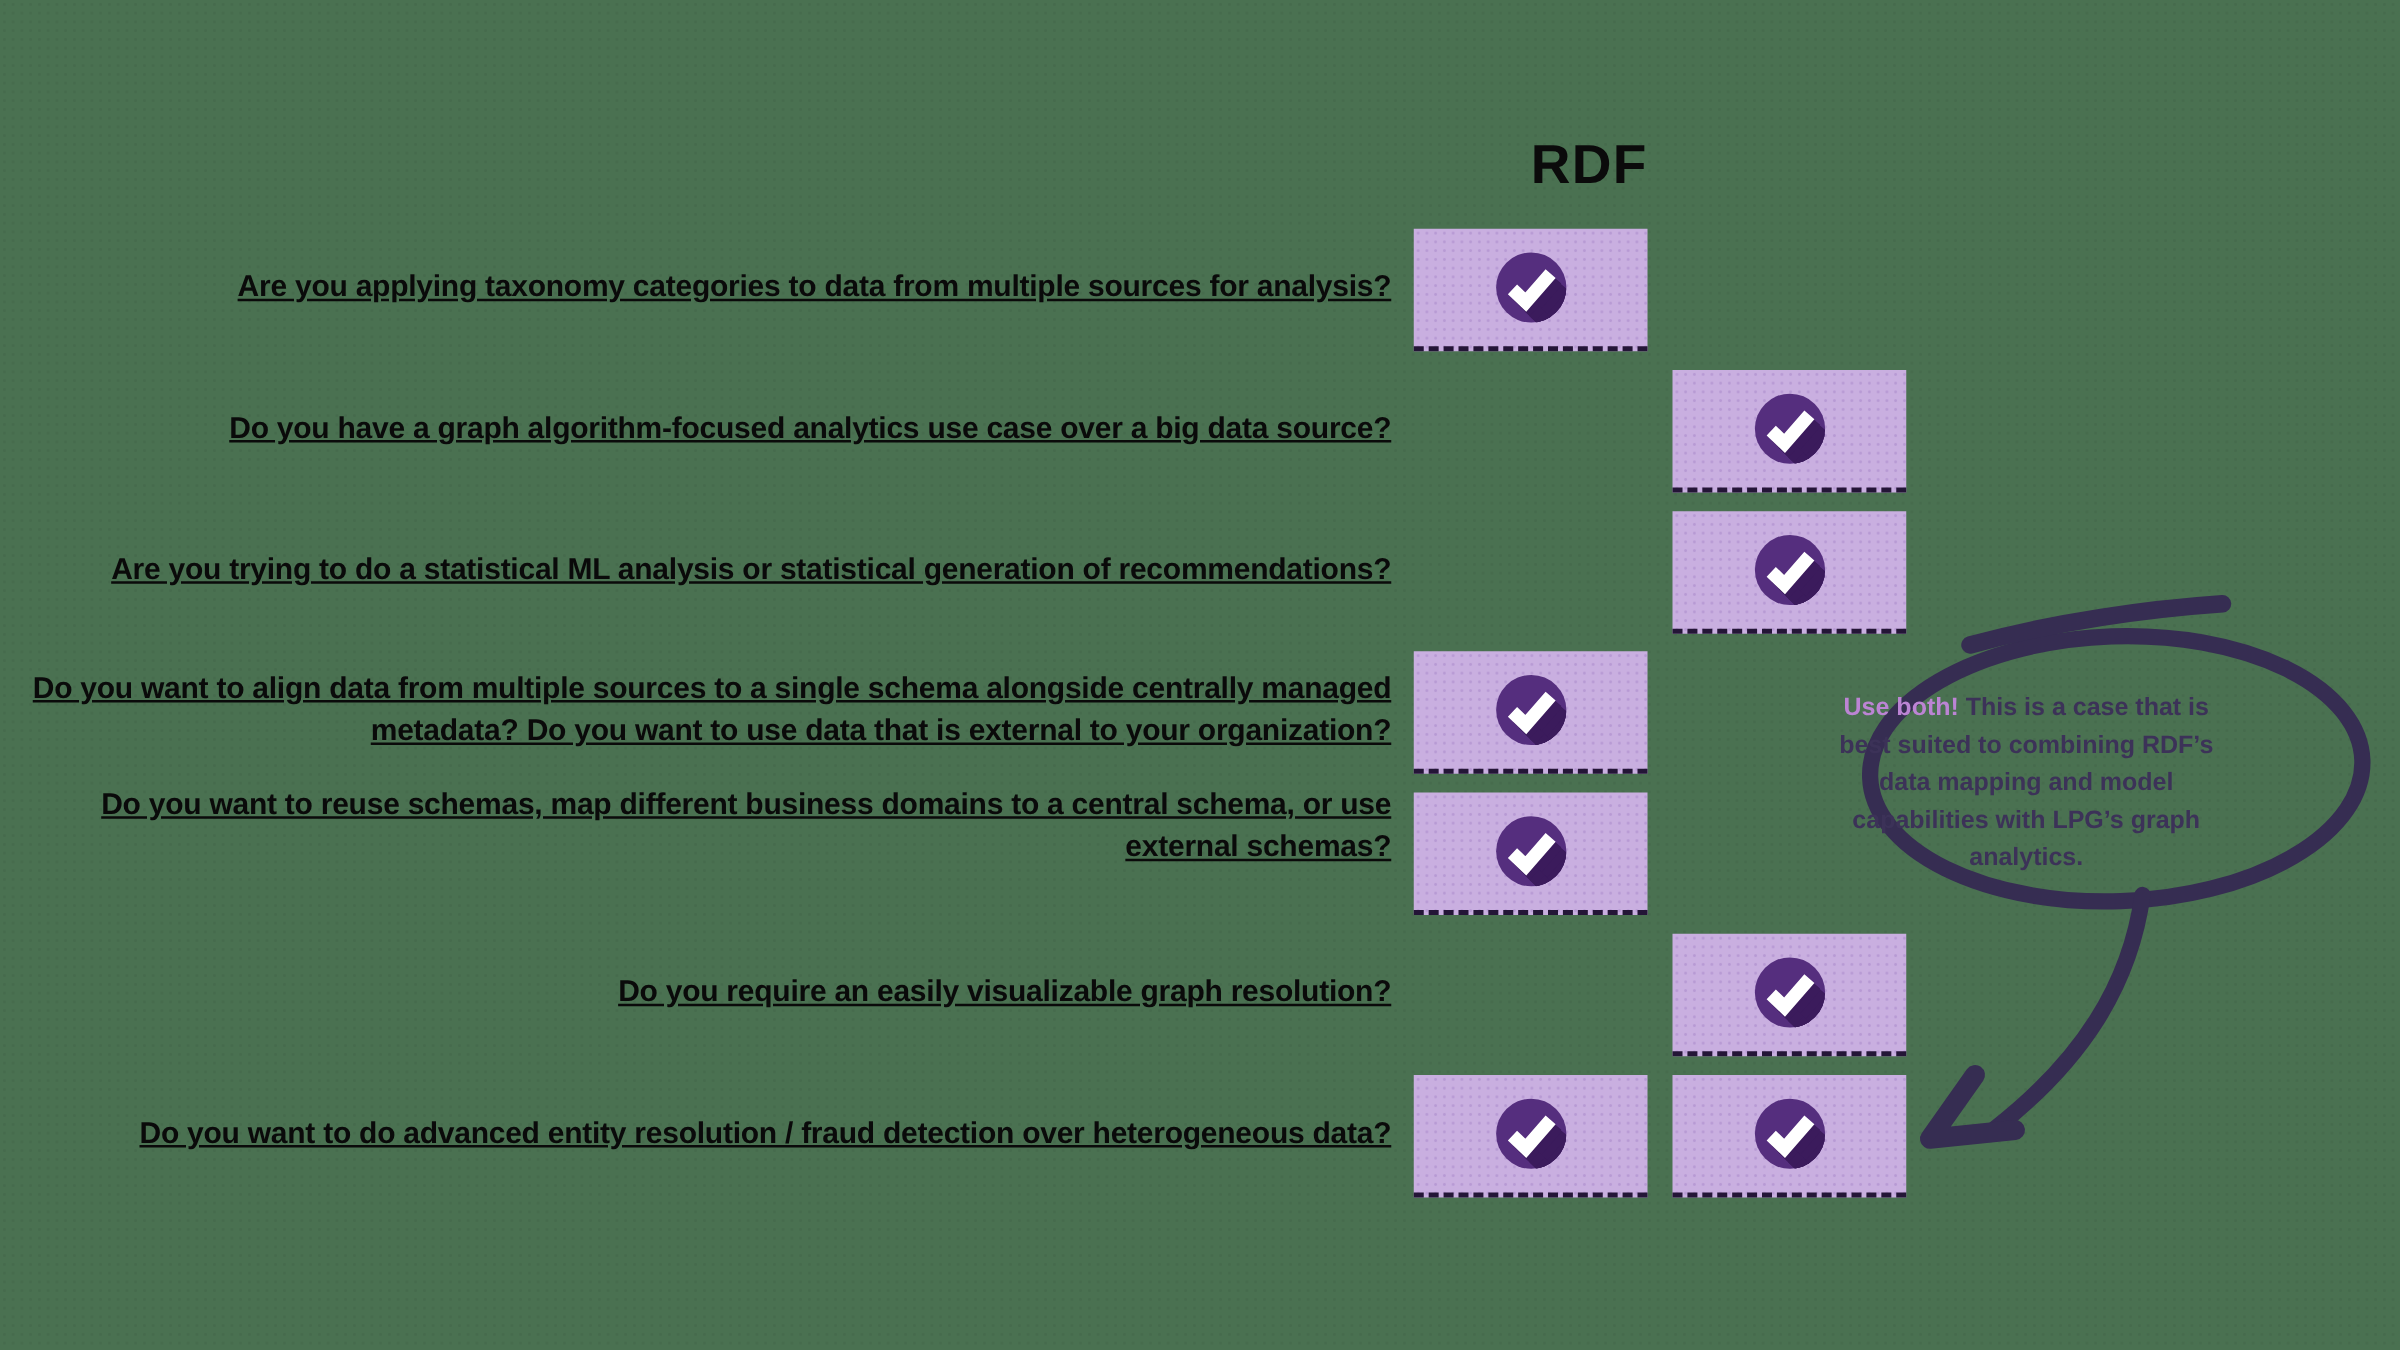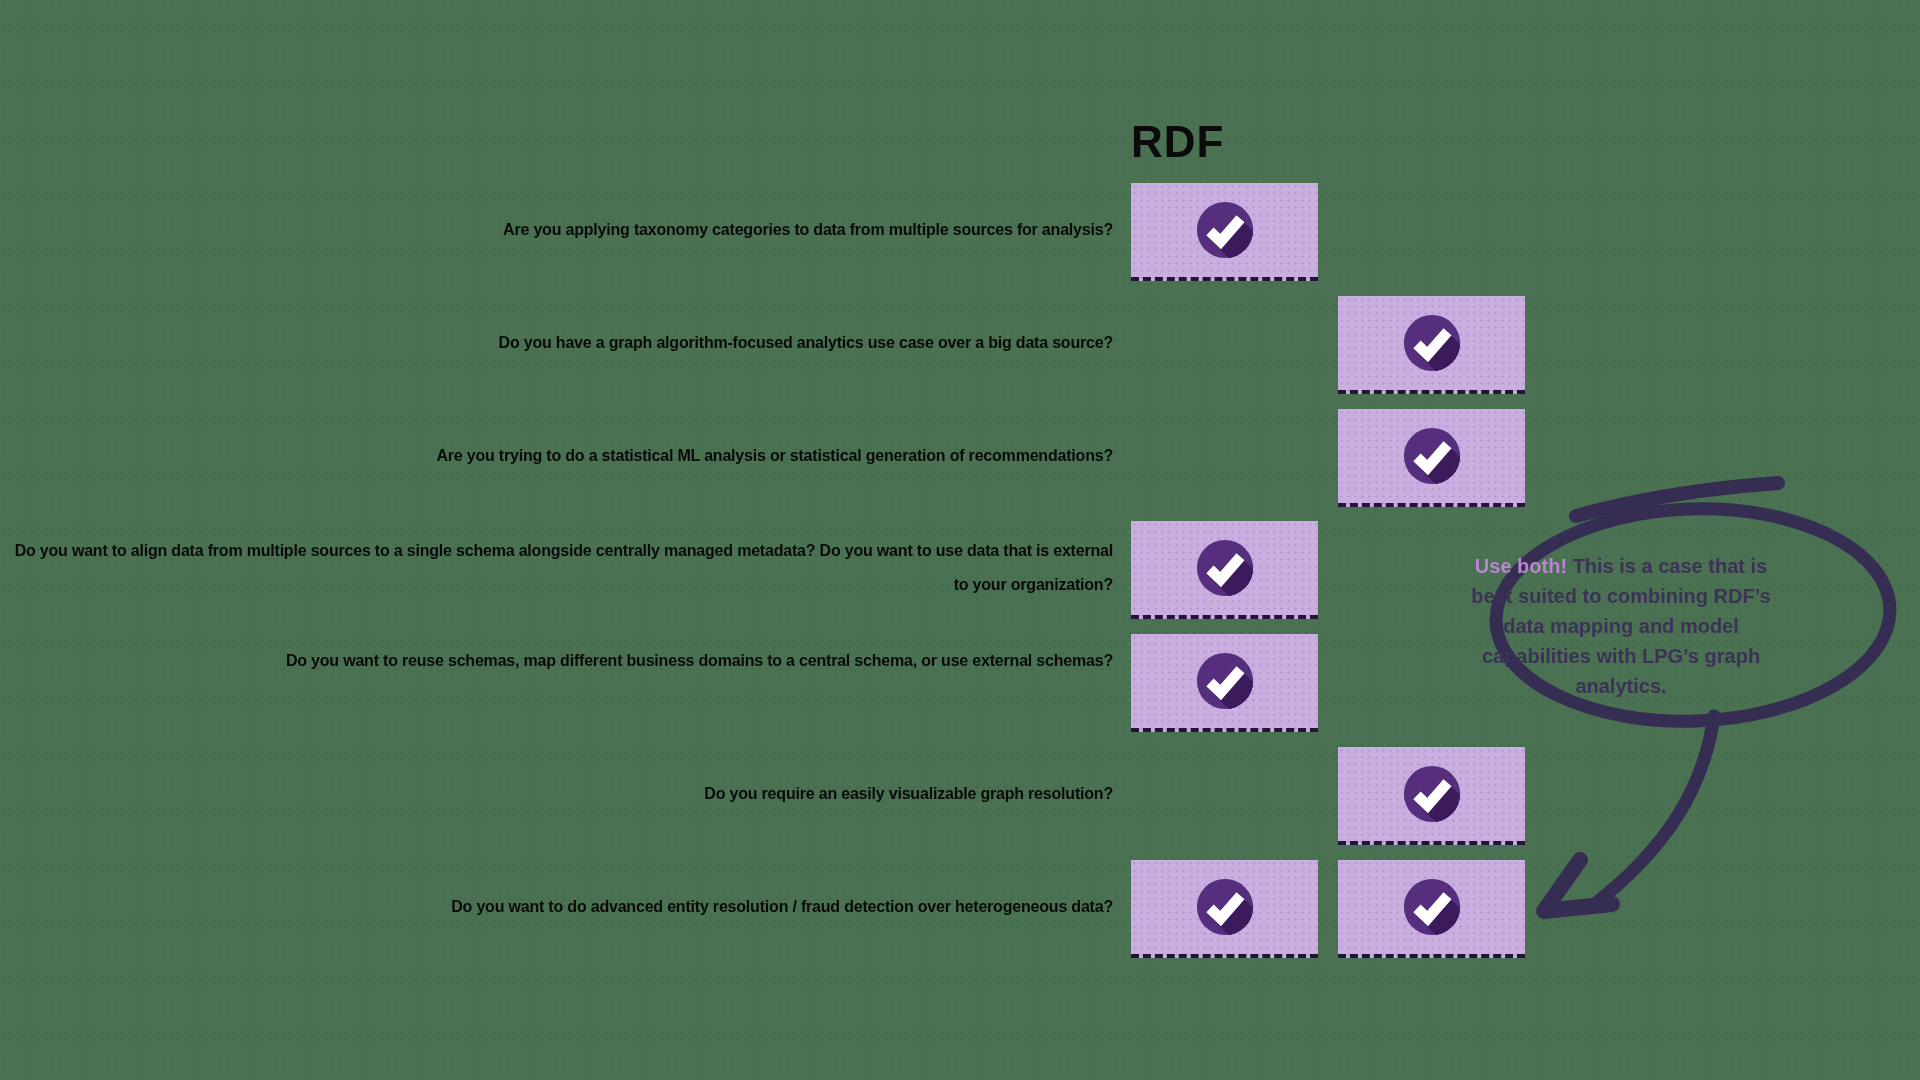--- a/index.html
+++ b/index.html
@@ -5,31 +5,31 @@
 <style>
   html,body{margin:0;padding:0;background:#4a7151;}
   *{font-family:"Liberation Sans",sans-serif;}
   .stage{
     position:relative;width:1920px;height:1080px;overflow:hidden;
     background-color:#4a7151;
     background-image:radial-gradient(rgba(0,0,0,0.05) 1px, transparent 1.3px);
     background-size:7px 7px;
   }
   .col-header{
-    position:absolute;top:116px;width:187px;height:52px;
-    text-align:left;font-size:44px;font-weight:800;letter-spacing:1px;
+    position:absolute;top:106px;width:187px;height:52px;
+    text-align:right;font-size:44px;font-weight:800;letter-spacing:1px;
     color:#0b0b0b;line-height:52px;
   }
   #hdr-rdf{left:1131px;}
   #hdr-lpg{left:1338px;}
   .question{
     position:absolute;left:0;width:1113px;height:94px;
     display:flex;align-items:center;justify-content:flex-end;
-    text-align:right;font-size:16px;font-weight:bold;line-height:34px;
-    letter-spacing:-0.2px;color:#0a0a0a;
+    text-align:right;font-size:24px;font-weight:bold;line-height:34px;
+    letter-spacing:-0.2px;color:#0a0a0a;text-decoration:underline;
   }
   .cell{
     position:absolute;width:187px;height:94px;
     background-color:#c9afe0;
     background-image:radial-gradient(rgba(150,115,190,0.35) 1px, transparent 1.2px);
     background-size:7px 7px;
     border-bottom:4px dashed #241537;
     display:flex;align-items:center;justify-content:center;
     box-sizing:content-box;
   }

